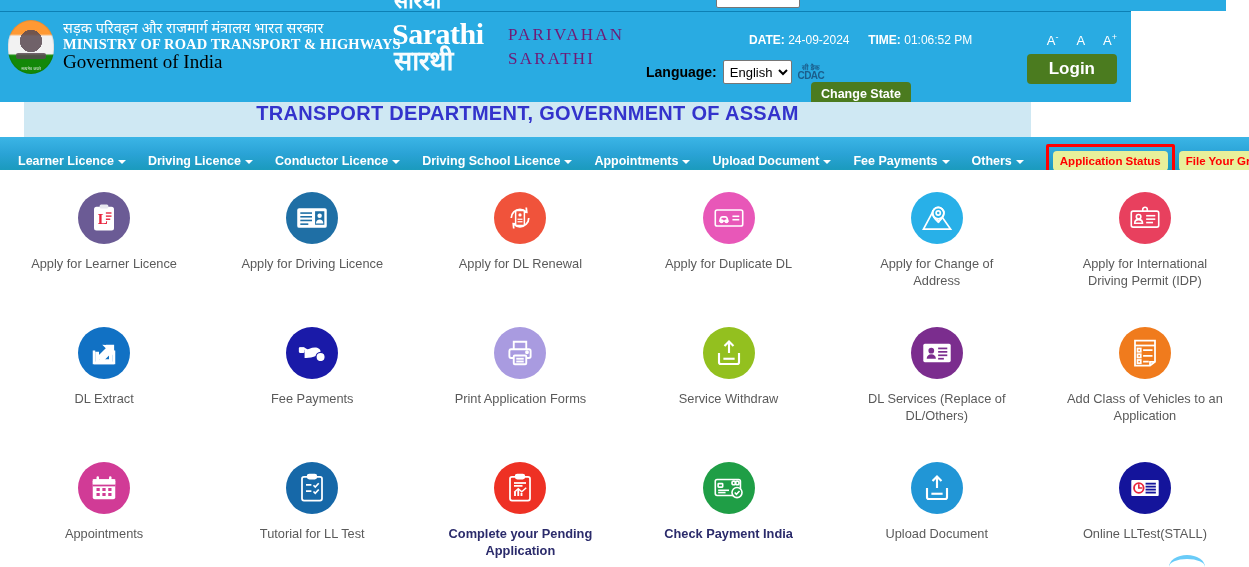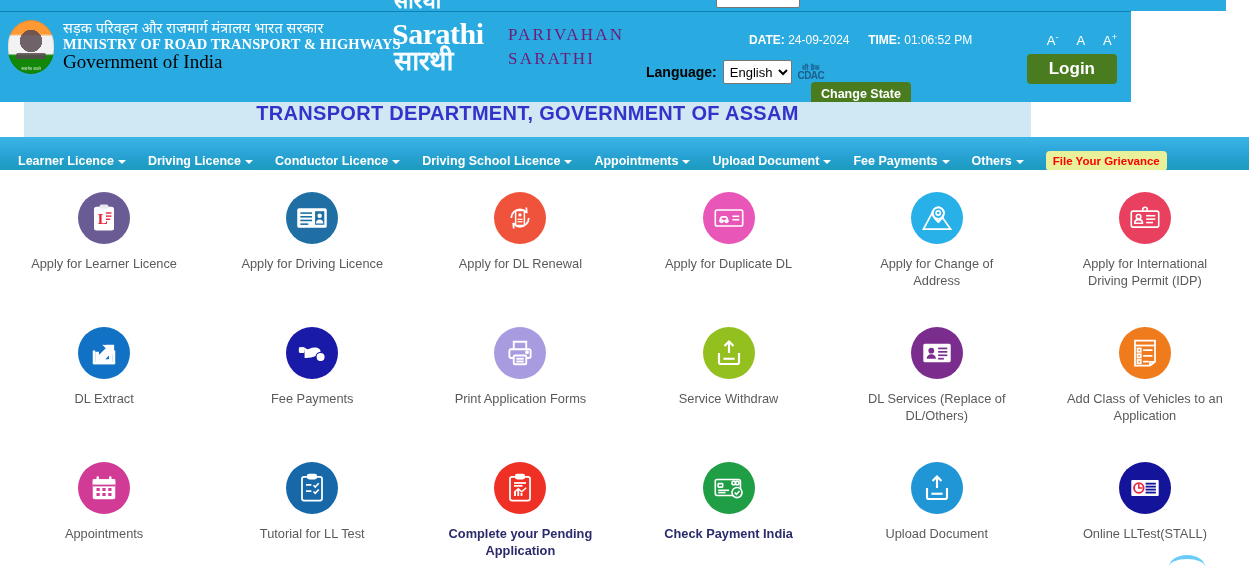--- a/index.html
+++ b/index.html
@@ -267,20 +267,23 @@
 
 <div id="navbar">
     <div class="nav-item"><span>Learner Licence</span><span class="caret"></span></div>
     <div class="nav-item"><span>Driving Licence</span><span class="caret"></span></div>
     <div class="nav-item"><span>Conductor Licence</span><span class="caret"></span></div>
     <div class="nav-item"><span>Driving School Licence</span><span class="caret"></span></div>
     <div class="nav-item"><span>Appointments</span><span class="caret"></span></div>
     <div class="nav-item"><span>Upload Document</span><span class="caret"></span></div>
     <div class="nav-item"><span>Fee Payments</span><span class="caret"></span></div>
     <div class="nav-item"><span>Others</span><span class="caret"></span></div>
+    <div id="nav-app-status-wrap">
+      <div class="nav-pill">Application Status</div>
+    </div>
     <div class="nav-pill">File Your Grievance</div>
   </div>
 
 <div id="grid">
     <div class="tile">
       <div class="tile-icon" style="background: rgb(107, 91, 149);">
         <svg width="30" height="30" viewBox="0 0 24 24">
           <rect x="4" y="3" width="16" height="19" rx="2" fill="#fff"></rect>
           <rect x="8.5" y="1.2" width="7" height="3.2" rx="1.2" fill="#e8e8ef"></rect>
           <text x="7" y="17" font-family="Liberation Serif, serif" font-size="12" font-weight="bold" fill="#E8233C">L</text>

